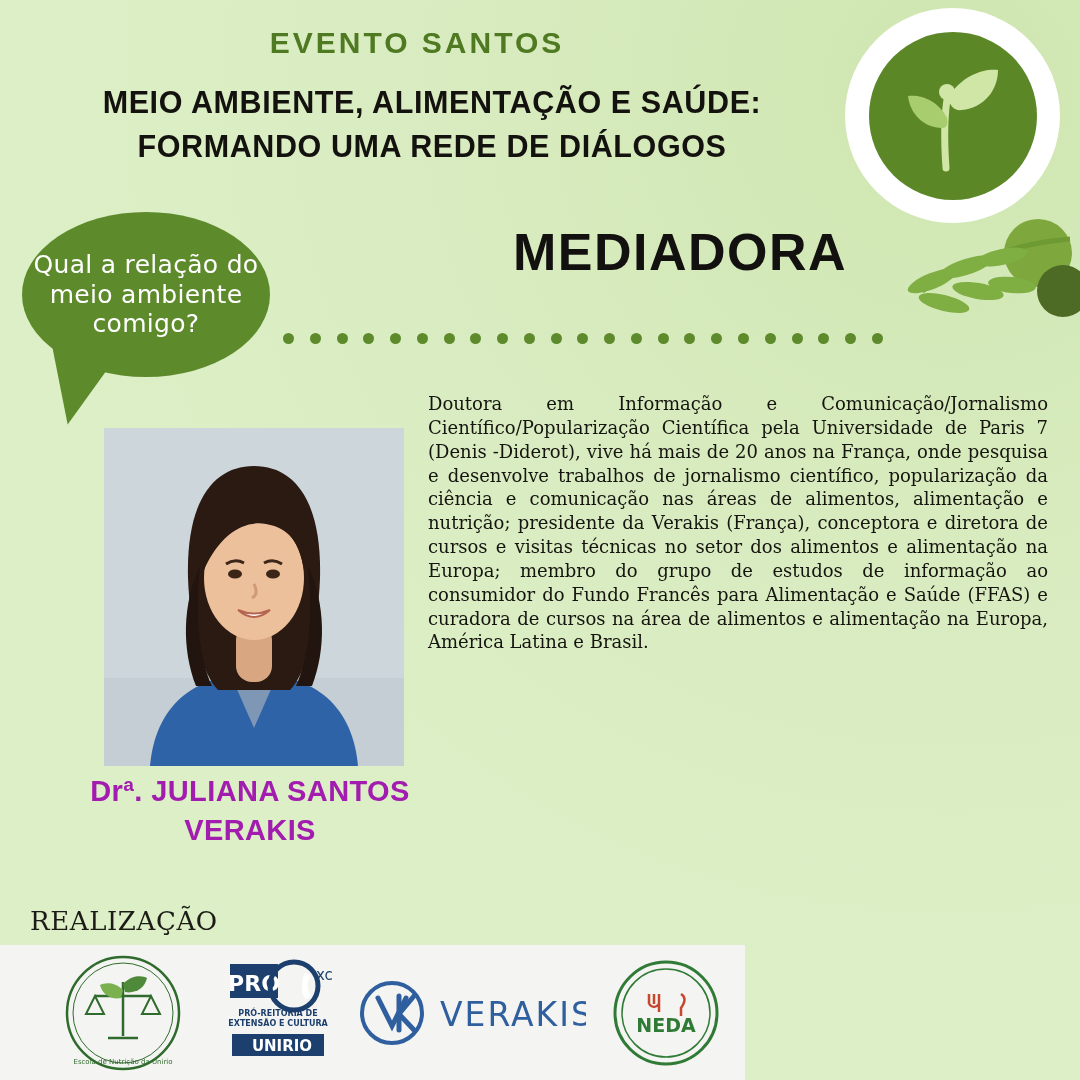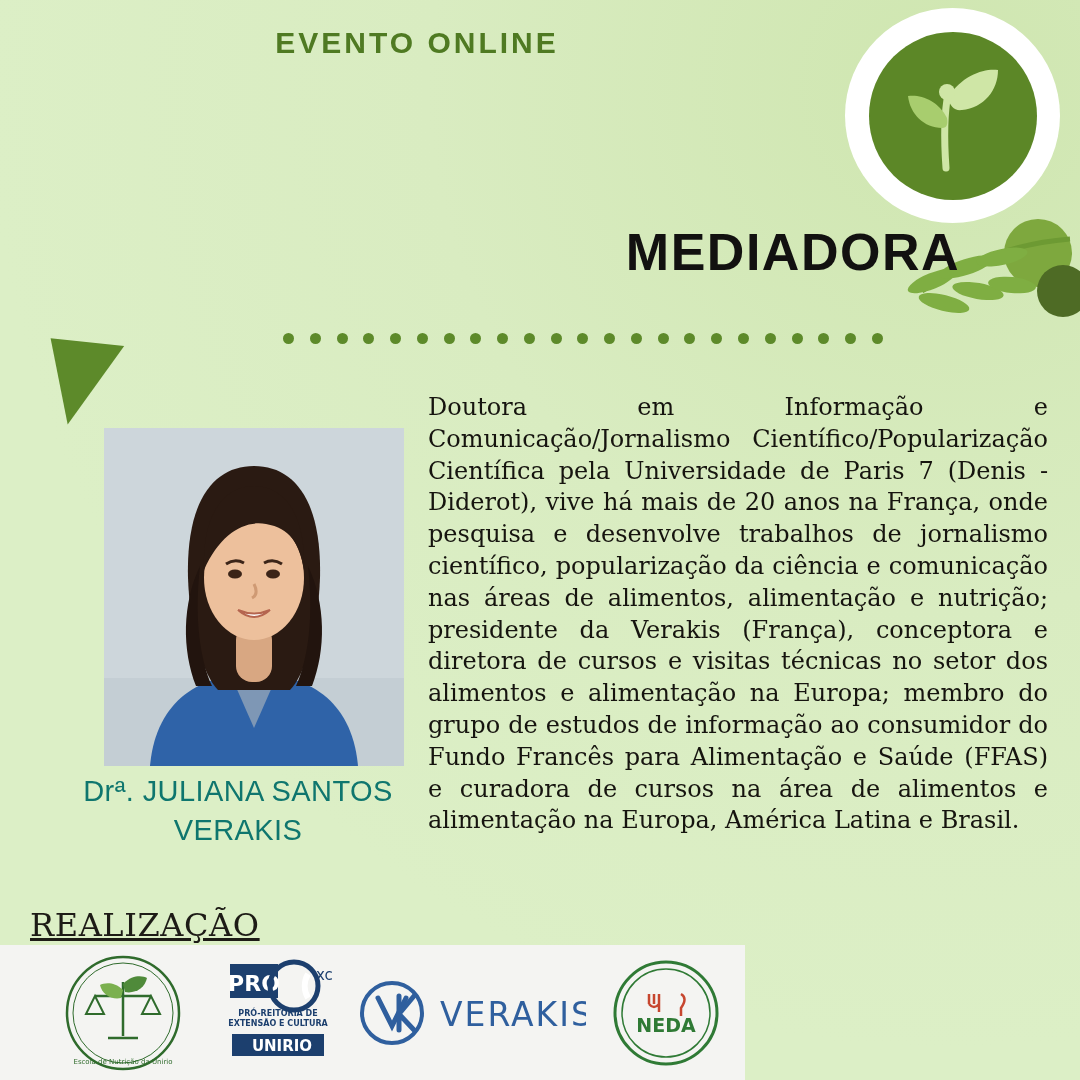--- a/index.html
+++ b/index.html
@@ -122,21 +122,21 @@
     border-top: 84px solid #5d8a2a;
     transform: rotate(6deg);
   }
 
   
   .mediadora {
     position: absolute;
     left: 400px;
     top: 222px;
     width: 560px;
-    text-align: right;
+    text-align: center;
     font-size: 52px;
     font-weight: 700;
     letter-spacing: 1.5px;
     color: #121110;
   }
 
   
   .dots {
     position: absolute;
     left: 283px;
@@ -162,55 +162,54 @@
     top: 428px;
     width: 300px;
     height: 338px;
     overflow: hidden;
     background: #cfd8dd;
   }
   .photo svg { display: block; }
 
   .speaker-name {
     position: absolute;
-    left: 28px;
+    left: 40px;
     top: 772px;
     width: 420px;
     text-align: center;
     font-size: 29px;
-    font-weight: 400;
+    font-weight: 700;
     line-height: 1.35;
-    color: #0f766e;
+    color: #a21caf;
     letter-spacing: 0.4px;
   }
 
   
   .bio {
     position: absolute;
     left: 428px;
     top: 392px;
     width: 620px;
     font-family: "DejaVu Serif", serif;
-    font-size: 24px;
+    font-size: 18px;
     line-height: 1.325;
     color: #16140f;
     text-align: justify;
     text-justify: inter-word;
   }
 
   
   .realizacao {
     position: absolute;
     left: 30px;
     top: 906px;
     font-family: "DejaVu Serif", serif;
-    font-size: 32px;
+    font-size: 26px;
     color: #1d1b16;
     letter-spacing: 0.6px;
-    text-decoration: underline;
   }
 
   
   .logo-bar {
     position: absolute;
     left: 0;
     bottom: 0;
     width: 745px;
     height: 135px;
     background: #f4f4f2;
@@ -227,21 +226,24 @@
   .slot-proexc     { width: 160px; }
   .slot-neda       { width: 170px; }
   .slot-verakis    { width: 235px; }
 </style>
 </head>
 <body>
 
 <div class="bg"></div>
 
 <div class="header">
-  <div class="eyebrow">EVENTO ONLINE</div>
+  <div class="eyebrow">EVENTO SANTOS</div>
+  <div class="title">
+    <span>MEIO AMBIENTE, ALIMENTAÇÃO E SAÚDE:<br>FORMANDO UMA REDE DE DIÁLOGOS</span>
+  </div>
 </div>
 
 <div class="logo-badge">
   <div class="logo-inner">
     <svg width="110" height="120" viewBox="0 0 110 120">
       <path d="M48 112 C46 84 46 58 50 38" stroke="#cfe6a6" stroke-width="7" fill="none" stroke-linecap="round"></path>
       <path d="M50 42 C64 18 88 12 100 14 C100 34 86 52 64 54 C56 55 52 50 50 42 Z" fill="#cfe6a6"></path>
       <path d="M49 62 C40 44 22 38 10 40 C12 58 26 72 44 72 C49 72 50 68 49 62 Z" fill="#a8cd6e"></path>
       <circle cx="49" cy="36" r="8" fill="#cfe6a6"></circle>
     </svg>
@@ -259,20 +261,23 @@
       <ellipse cx="182" cy="42" rx="26" ry="8" transform="rotate(-12 182 42)"></ellipse>
       <ellipse cx="124" cy="88" rx="26" ry="8" transform="rotate(14 124 88)"></ellipse>
       <ellipse cx="158" cy="76" rx="26" ry="8" transform="rotate(10 158 76)"></ellipse>
       <ellipse cx="192" cy="70" rx="24" ry="8" transform="rotate(6 192 70)"></ellipse>
     </g>
   </svg>
 </div>
 
 <div class="bubble-wrap">
   <div class="bubble-tail"></div>
+  <div class="bubble">
+    <div class="bubble-text">Qual a relação do meio ambiente comigo?</div>
+  </div>
 </div>
 
 <div class="mediadora">MEDIADORA</div>
 
 <div class="dots">
   <i></i>
     <i></i>
     <i></i>
     <i></i>
     <i></i>

